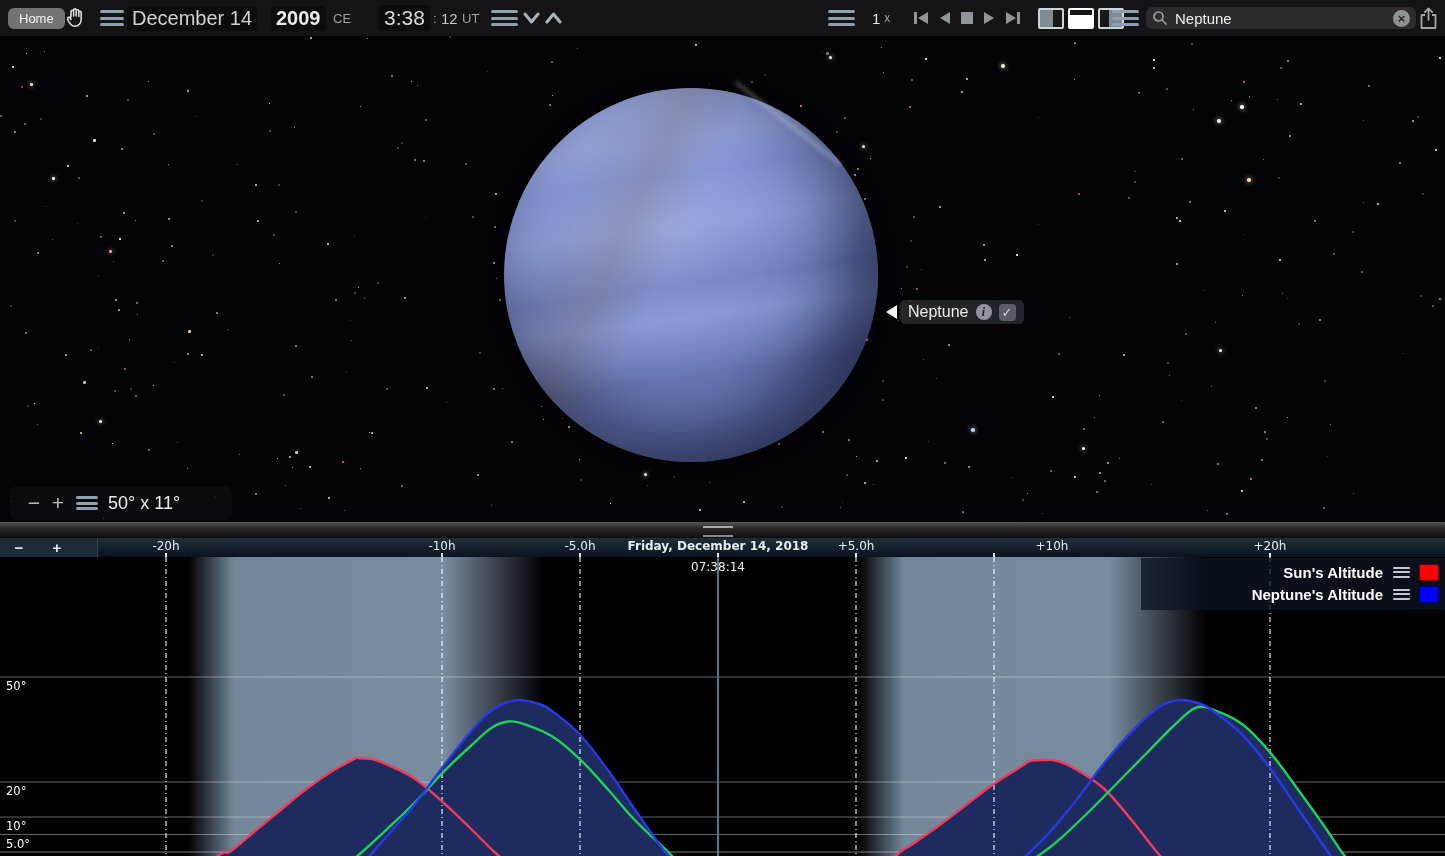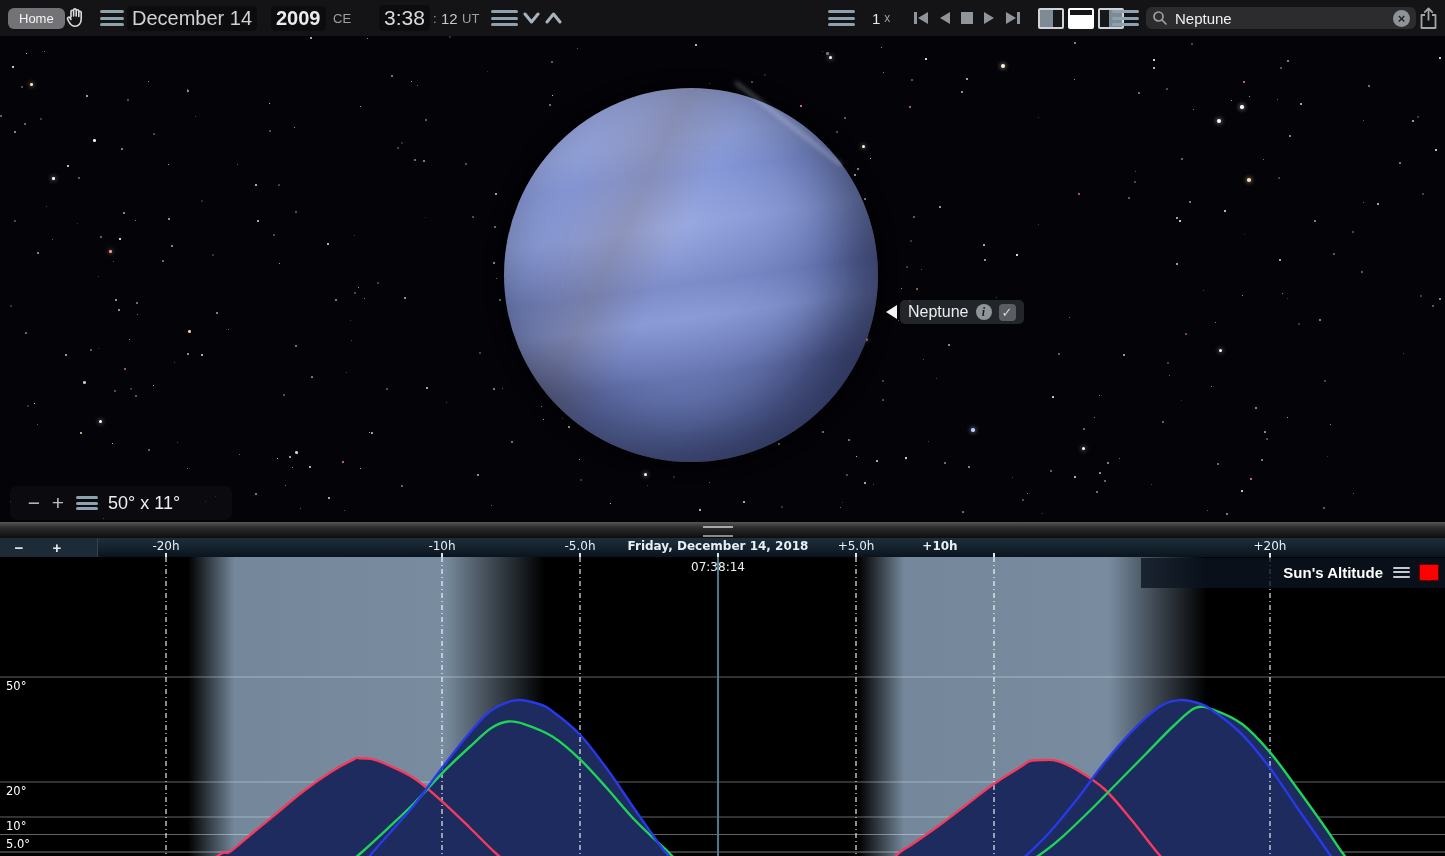--- a/index.html
+++ b/index.html
@@ -623,21 +623,21 @@
     <div class="xtick-label" style="left:718px;font-weight:bold">Friday, December 14, 2018</div>
     <div id="xticks">
         <div class="xtick-label" style="left: 166px;">-20h</div>
         <div class="xtick-mark" style="left: 166px;"></div>
         <div class="xtick-label" style="left: 442px;">-10h</div>
         <div class="xtick-mark" style="left: 442px;"></div>
         <div class="xtick-label" style="left: 580px;">-5.0h</div>
         <div class="xtick-mark" style="left: 580px;"></div>
         <div class="xtick-label" style="left: 856px;">+5.0h</div>
         <div class="xtick-mark" style="left: 856px;"></div>
-        <div class="xtick-label" style="left: 940px; font-weight: bold;">+10h</div>
+        <div class="xtick-label" style="left: 1052px;">+10h</div>
         <div class="xtick-mark" style="left: 994px;"></div>
         <div class="xtick-label" style="left: 1270px;">+20h</div>
         <div class="xtick-mark" style="left: 1270px;"></div>
         <div class="xtick-mark" style="left: 718px;"></div>
       </div>
   </div>
 
   <div id="chart-plot">
     <svg id="chart-svg" width="1445" height="299" viewBox="0 557 1445 299">
       <defs>
@@ -691,16 +691,25 @@
     <div id="legend">
         <div class="legend-row">
           <span class="legend-label">Sun's Altitude</span>
           <span class="legend-menu">
             <i></i>
             <i></i>
             <i></i>
           </span>
           <span class="legend-swatch" style="background: rgb(255, 0, 0);"></span>
         </div>
+        <div class="legend-row">
+          <span class="legend-label">Neptune's Altitude</span>
+          <span class="legend-menu">
+            <i></i>
+            <i></i>
+            <i></i>
+          </span>
+          <span class="legend-swatch" style="background: rgb(0, 0, 255);"></span>
+        </div>
       </div>
   </div>
 
 </div>
 
 </body></html>

